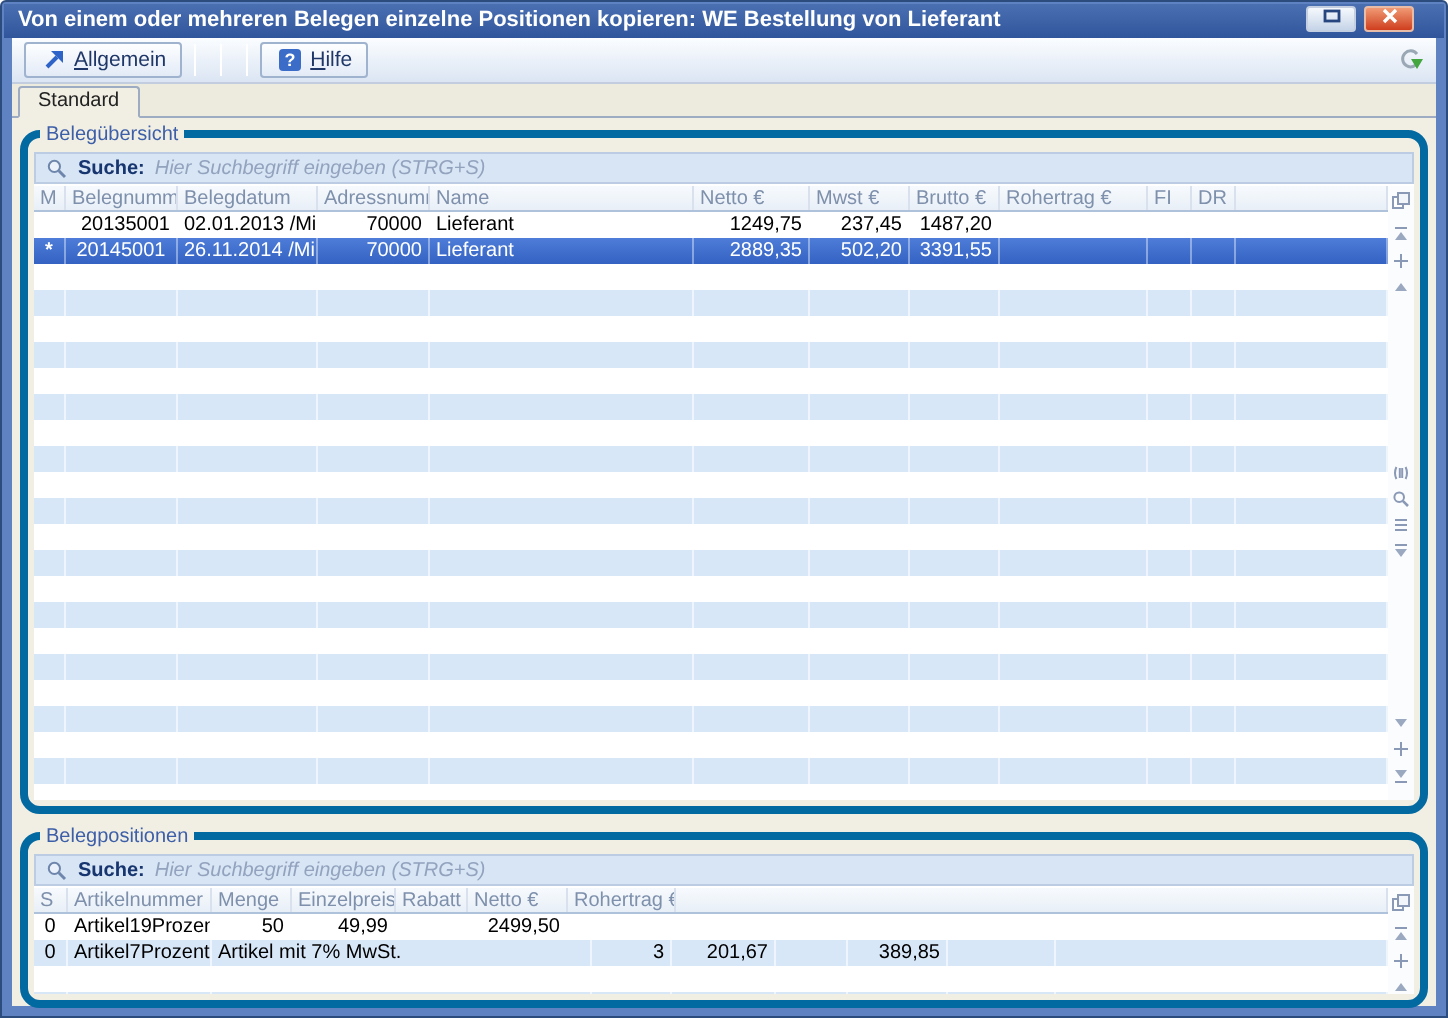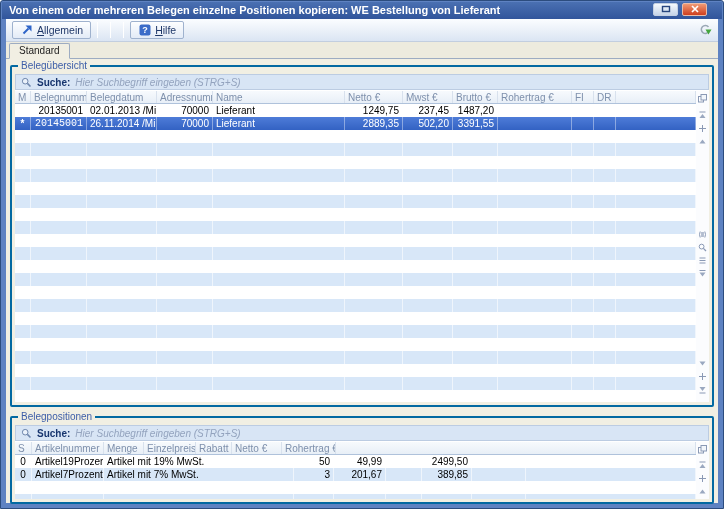--- a/index.html
+++ b/index.html
@@ -22,21 +22,21 @@
   .ticon{width:13px;height:13px;display:flex;align-items:center;justify-content:center;}
   .tsep{width:1px;height:16px;background:#BFCCE0;border-right:1px solid #FFFFFF;margin:0 6px;}
   .tb-right{margin-left:auto;width:15px;height:15px;display:flex;align-items:center;justify-content:center;}
 
   .tabstrip{position:absolute;left:5px;top:41px;right:5px;height:17px;background:#EDEBDE;border-bottom:1px solid #9DACC2;}
   .tab{position:absolute;left:3px;bottom:-1px;height:16px;padding:0 9px;background:#F1EFE3;
        border:1px solid #9DACC2;border-bottom:1px solid #F1EFE3;border-radius:2px 2px 0 0;
        font-size:10px;line-height:14px;color:#222;}
 
   .content{position:absolute;left:5px;top:58px;right:5px;bottom:5px;background:#F1EFE3;}
-  .groupbox{position:absolute;left:4px;right:4px;border:2px solid #0369a1;border-radius:2px;}
+  .groupbox{position:absolute;left:4px;right:4px;border:4px solid #0369a1;border-radius:10px;}
   #gb-top{top:6px;height:342px;}
   #gb-bottom{top:357px;height:88px;}
   .gb-label{position:absolute;top:-7px;left:6px;background:#F1EFE3;padding:0 3px;font-size:10px;color:#3D5EA8;}
 
   .gridwrap{position:absolute;left:3px;right:3px;top:7px;bottom:3px;background:#fff;overflow:hidden;}
   .searchbar{height:16px;background:#D8E5F5;border:1px solid #BCCCE2;display:flex;align-items:center;
              gap:5px;padding:0 5px;font-size:10px;}
   .sb-icon{width:11px;height:11px;display:flex;align-items:center;justify-content:center;}
   .search-label{font-weight:bold;color:#17356E;}
   .search-ph{font-style:italic;color:#93A3BE;}
@@ -167,21 +167,21 @@
               <div class="cell c5" style="text-align: right;">1249,75</div>
               <div class="cell c6" style="text-align: right;">237,45</div>
               <div class="cell c7" style="text-align: right;">1487,20</div>
               <div class="cell c8" style="text-align: right;"></div>
               <div class="cell c9" style="text-align: left;"></div>
               <div class="cell c10" style="text-align: left;"></div>
               <div class="cell filler"></div>
             </div>
             <div class="gr even sel">
               <div class="cell c0" style="text-align: center;">*</div>
-              <div class="cell c1" style="text-align: right; font-family: Liberation Mono, monospace;">20145001</div>
+              <div class="cell c1" style="text-align: center;">20145001</div>
               <div class="cell c2" style="text-align: left;">26.11.2014 /Mi</div>
               <div class="cell c3" style="text-align: right;">70000</div>
               <div class="cell c4" style="text-align: left;">Lieferant</div>
               <div class="cell c5" style="text-align: right;">2889,35</div>
               <div class="cell c6" style="text-align: right;">502,20</div>
               <div class="cell c7" style="text-align: right;">3391,55</div>
               <div class="cell c8" style="text-align: right;"></div>
               <div class="cell c9" style="text-align: left;"></div>
               <div class="cell c10" style="text-align: left;"></div>
               <div class="cell filler"></div>
@@ -595,21 +595,20 @@
               <div class="cell c3">Menge</div>
               <div class="cell c4">Einzelpreis €</div>
               <div class="cell c5">Rabatt %</div>
               <div class="cell c6">Netto €</div>
               <div class="cell c7">Rohertrag €</div>
               <div class="cell filler"></div>
             </div>
             <div class="gr odd">
               <div class="cell c0" style="text-align: center;">0</div>
               <div class="cell c1" style="text-align: left;">Artikel19Prozent</div>
-              <div class="cell c2" style="text-align: left;">Artikel mit 19% MwSt.</div>
               <div class="cell c3" style="text-align: right;">50</div>
               <div class="cell c4" style="text-align: right;">49,99</div>
               <div class="cell c5" style="text-align: right;"></div>
               <div class="cell c6" style="text-align: right;">2499,50</div>
               <div class="cell c7" style="text-align: right;"></div>
               <div class="cell filler"></div>
             </div>
             <div class="gr even">
               <div class="cell c0" style="text-align: center;">0</div>
               <div class="cell c1" style="text-align: left;">Artikel7Prozent</div>

